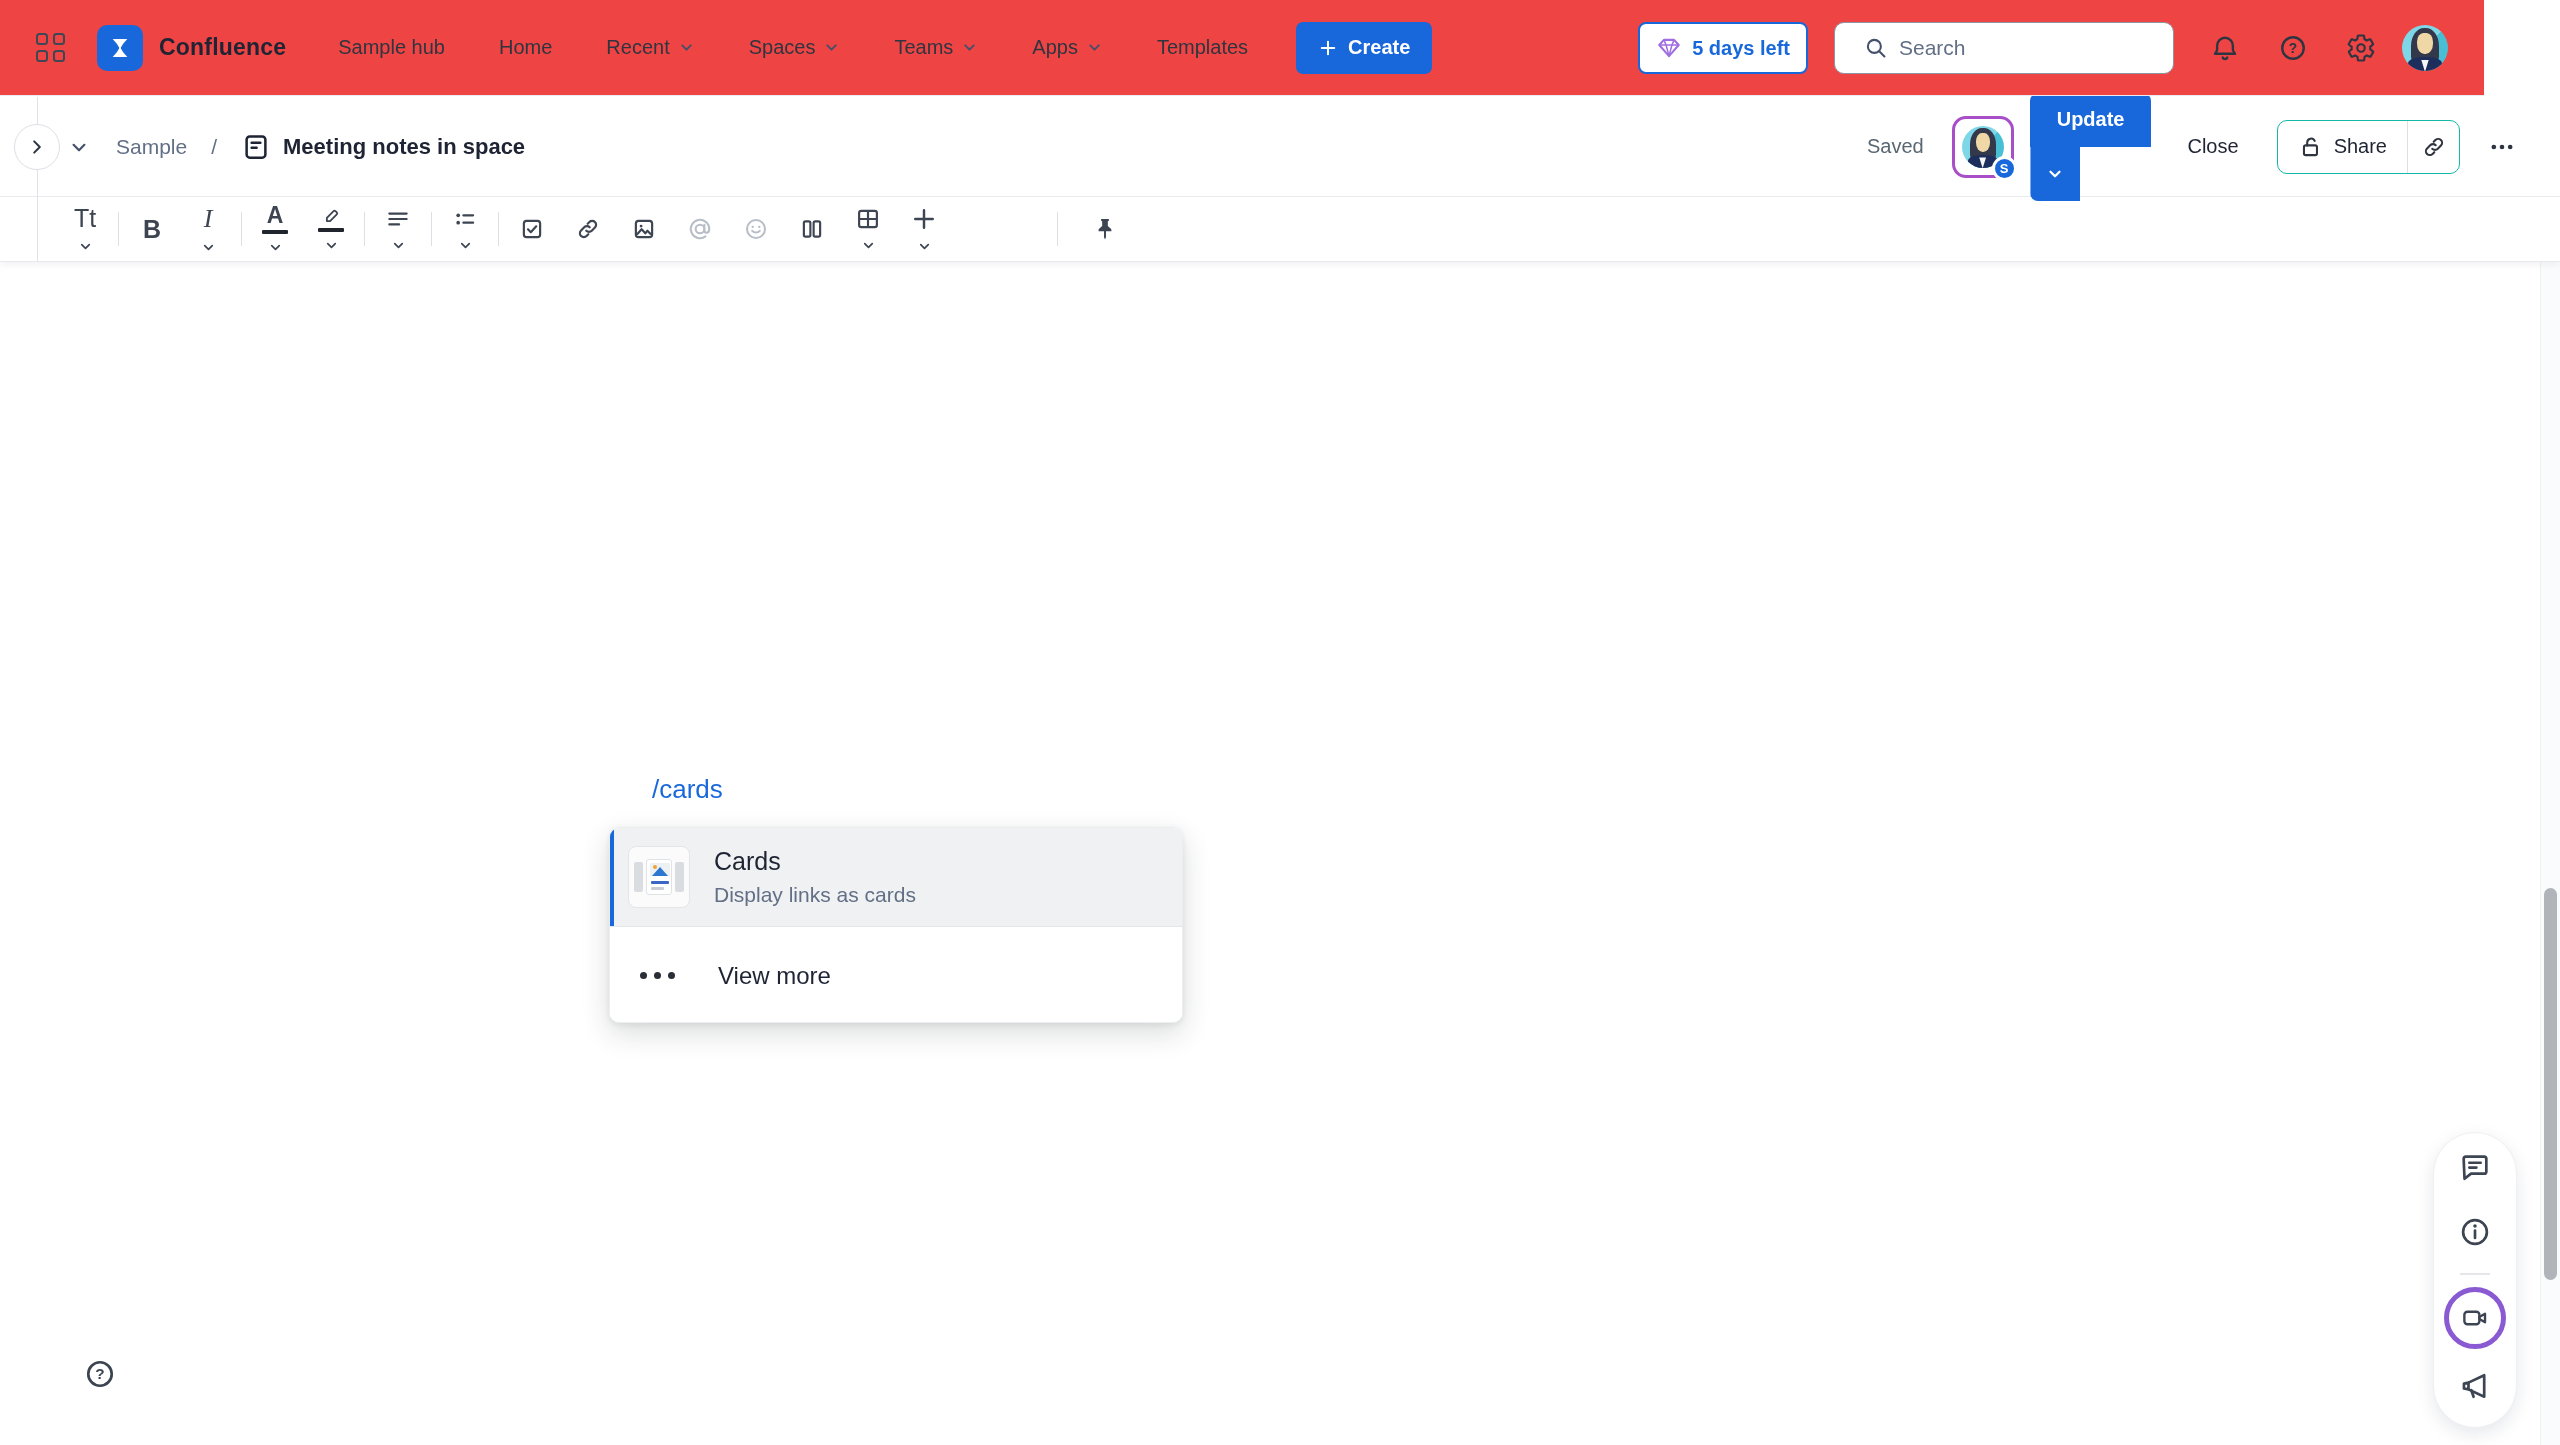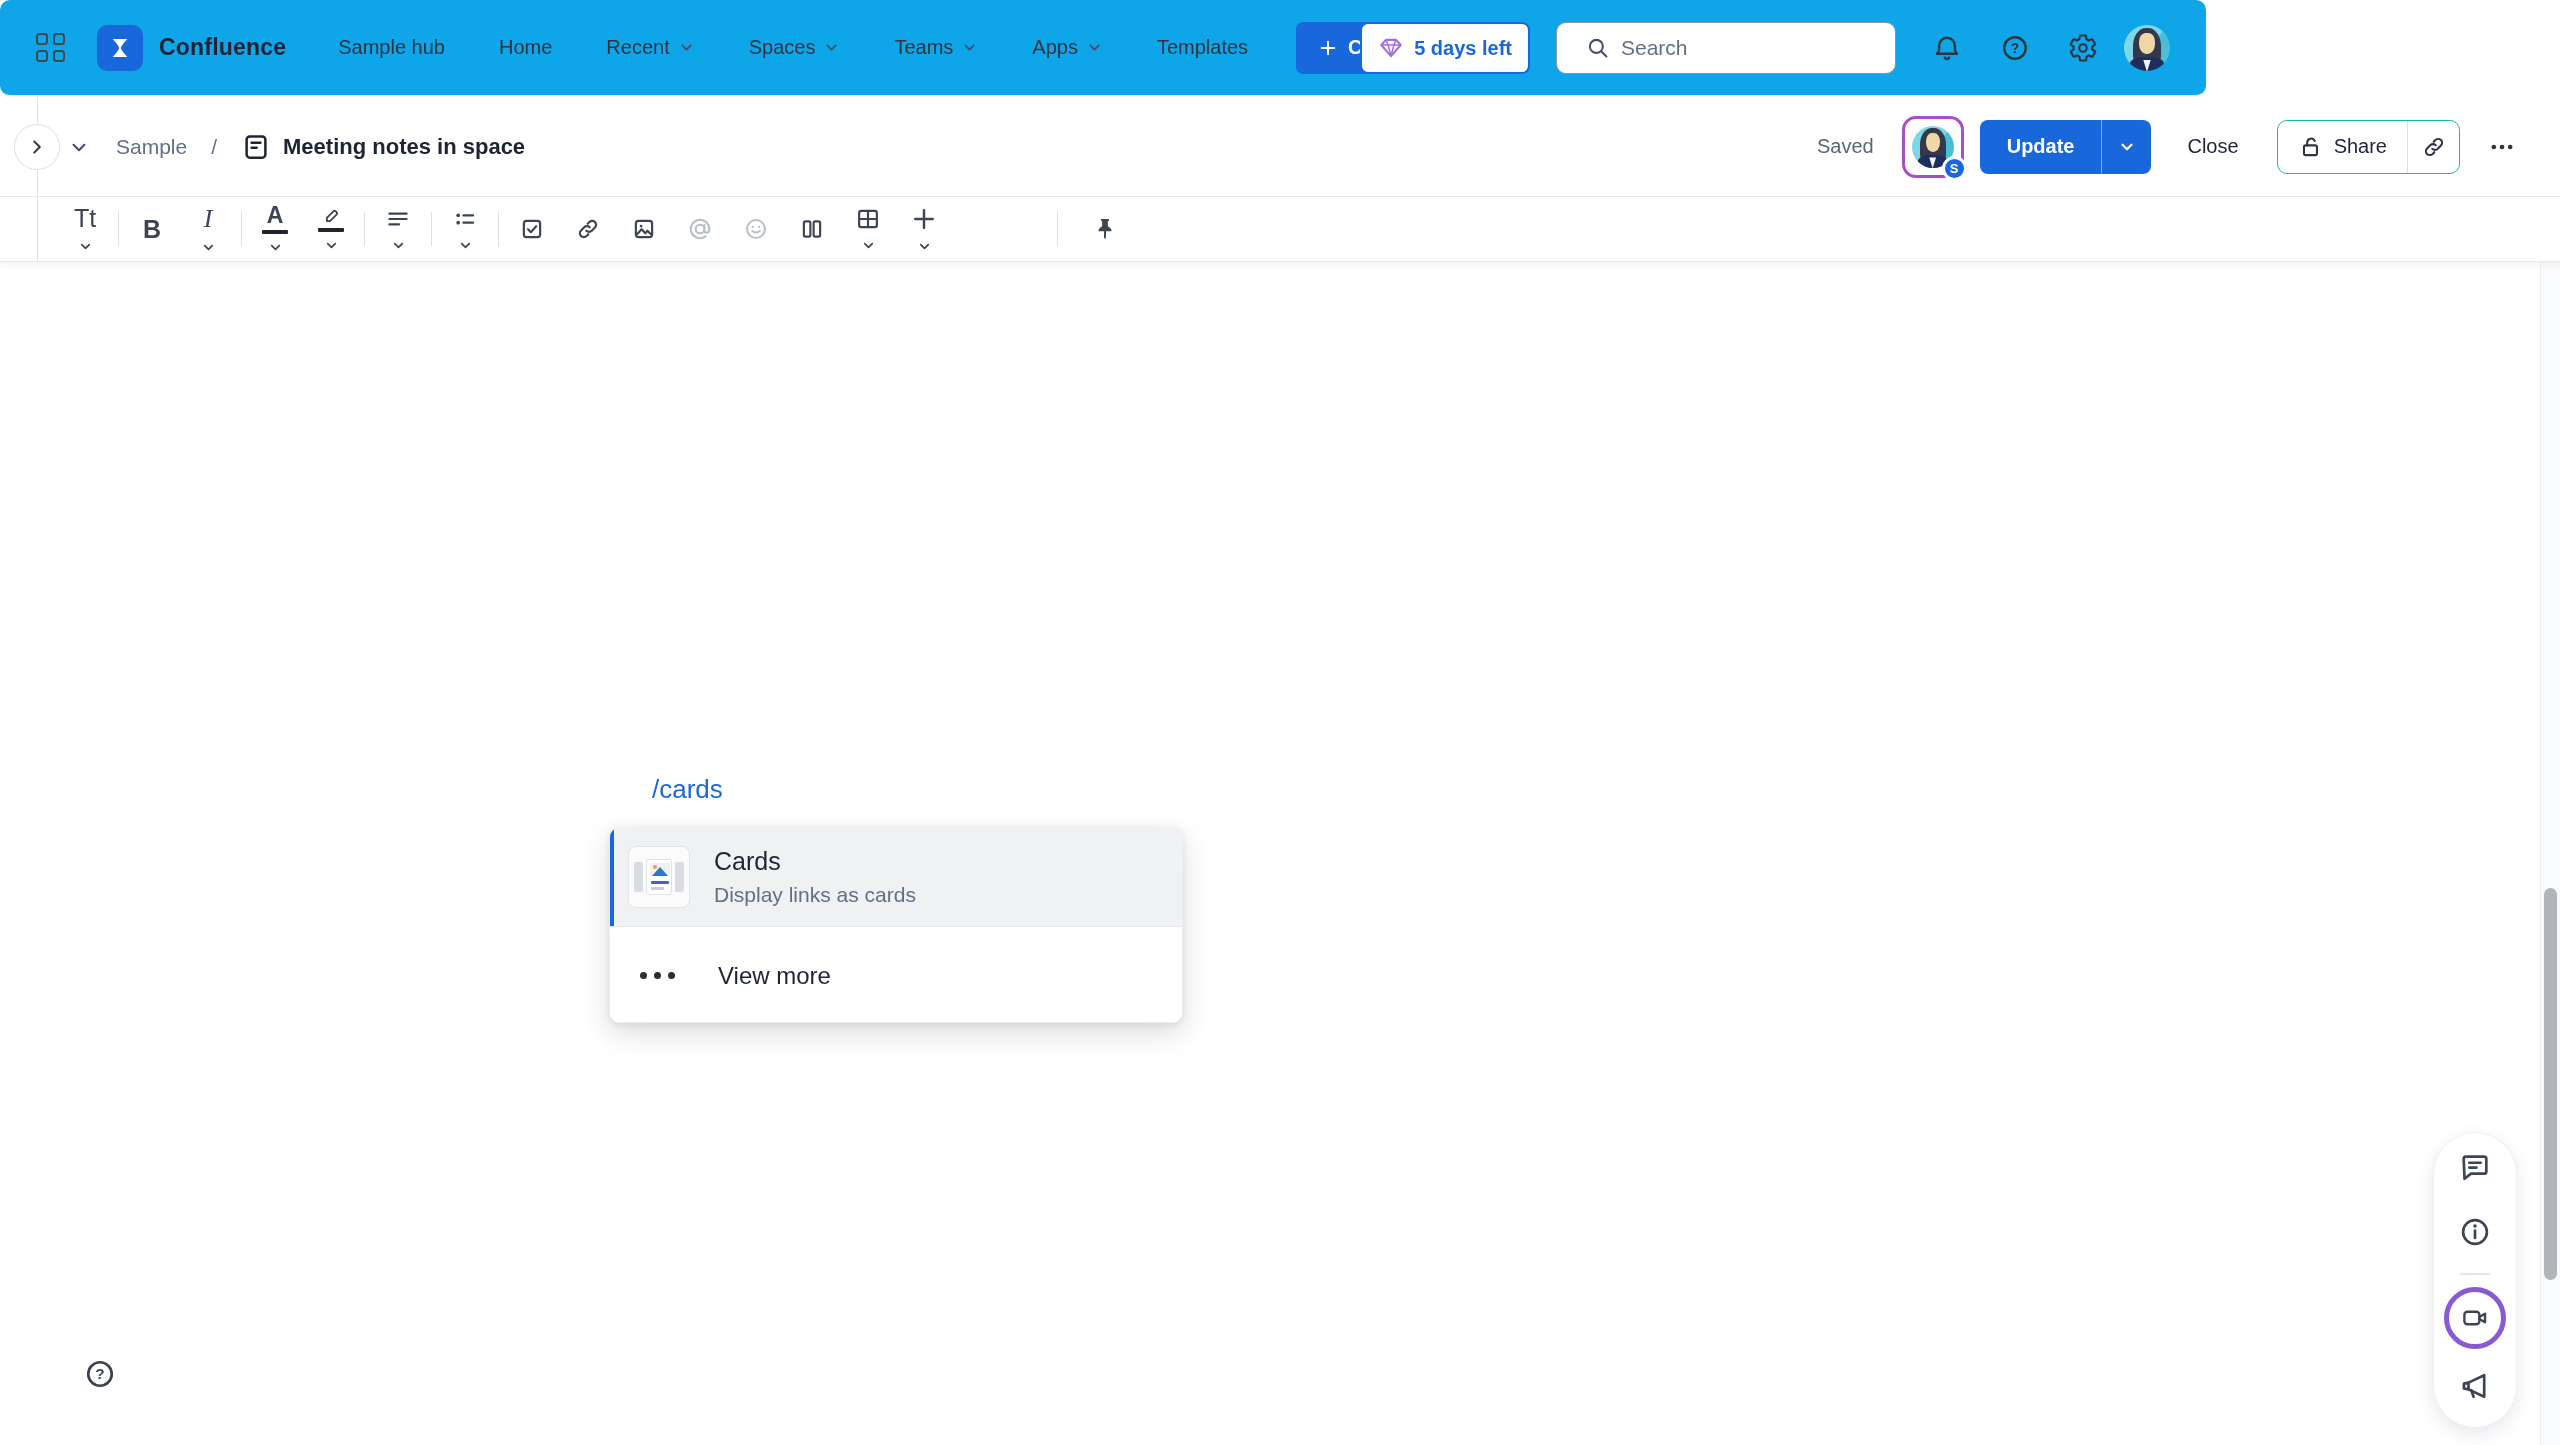--- a/index.html
+++ b/index.html
@@ -4,23 +4,23 @@
 <style>
   * { margin:0; padding:0; box-sizing:border-box; }
   html,body { background:#fff; }
   #screen {
     position:relative; width:2560px; height:1445px; overflow:hidden;
     background:#fff; font-family:"Liberation Sans", sans-serif; color:#1e2433;
   }
   .ic svg { display:block; }
   
   #topbar {
-    position:absolute; left:0; top:0; width:2206px; height:96px;
+    position:absolute; left:0; top:0; width:2484px; height:96px;
     border-bottom:1px solid #ebecf0; display:flex; align-items:center;
-    background:#0ea5e9; z-index:30;border-radius:10px;
+    background:#ef4444; z-index:30;
   }
   .tb-left { display:flex; align-items:center; margin-left:36px; }
   .appgrid { display:grid; grid-template-columns:12px 12px; grid-template-rows:12px 12px; gap:5px; cursor:pointer; }
   .appgrid span { border:2.6px solid #3f4754; border-radius:3.5px; }
   .logo-tile {
     width:46px; height:46px; border-radius:10px; background:#1868db;
     display:flex; align-items:center; justify-content:center; margin-left:32px;
   }
   .app-name { font-size:23px; font-weight:bold; color:#1e2433; margin-left:16px; letter-spacing:.2px; }
   .nav { display:flex; align-items:center; gap:54px; margin-left:52px; }
@@ -68,21 +68,21 @@
   .saved { font-size:20px; color:#596773; margin-right:28px; }
   .collab-tile {
     width:62px; height:62px; border-radius:14px; border:3px solid #a84fc8; background:#fff;
     display:flex; align-items:center; justify-content:center; position:relative; margin-right:16px; cursor:pointer;
   }
   .collab-badge {
     position:absolute; right:-6px; bottom:-6px; width:25px; height:25px; border-radius:50%;
     background:#1868db; border:3px solid #fff; color:#fff; font-size:13px; font-weight:bold;
     display:flex; align-items:center; justify-content:center;
   }
-  .update-group { display:flex; margin-right:36px; border-radius:8px; overflow:hidden; }
+  .update-group { display:flex; margin-right:36px; border-radius:8px; overflow:hidden;flex-direction:column; }
   .update-main { background:#1868db; color:#fff; font-size:20px; font-weight:600; height:54px; display:flex; align-items:center; padding:0 27px; cursor:pointer; }
   .update-chev { background:#1868db; width:50px; height:54px; display:flex; align-items:center; justify-content:center; border-left:1px solid rgba(255,255,255,.45); cursor:pointer; color:#fff; }
   .close-btn { font-size:20px; font-weight:500; color:#1e2433; margin-right:38px; cursor:pointer; }
   .share-group { display:flex; align-items:stretch; height:54px; border:1px solid #14b8a6; border-radius:10px; overflow:hidden; margin-right:20px; background:#fff; }
   .share-main { display:flex; align-items:center; gap:10px; padding:0 20px; font-size:20px; font-weight:500; color:#1e2433; cursor:pointer; }
   .share-link { width:52px; display:flex; align-items:center; justify-content:center; border-left:1px solid #dcdfe4; cursor:pointer; }
   .more-btn { width:44px; height:44px; display:flex; align-items:center; justify-content:center; cursor:pointer; border-radius:6px; }
   
   #toolbar {
     position:absolute; left:0; top:196px; width:2560px; height:66px; background:#fff;

